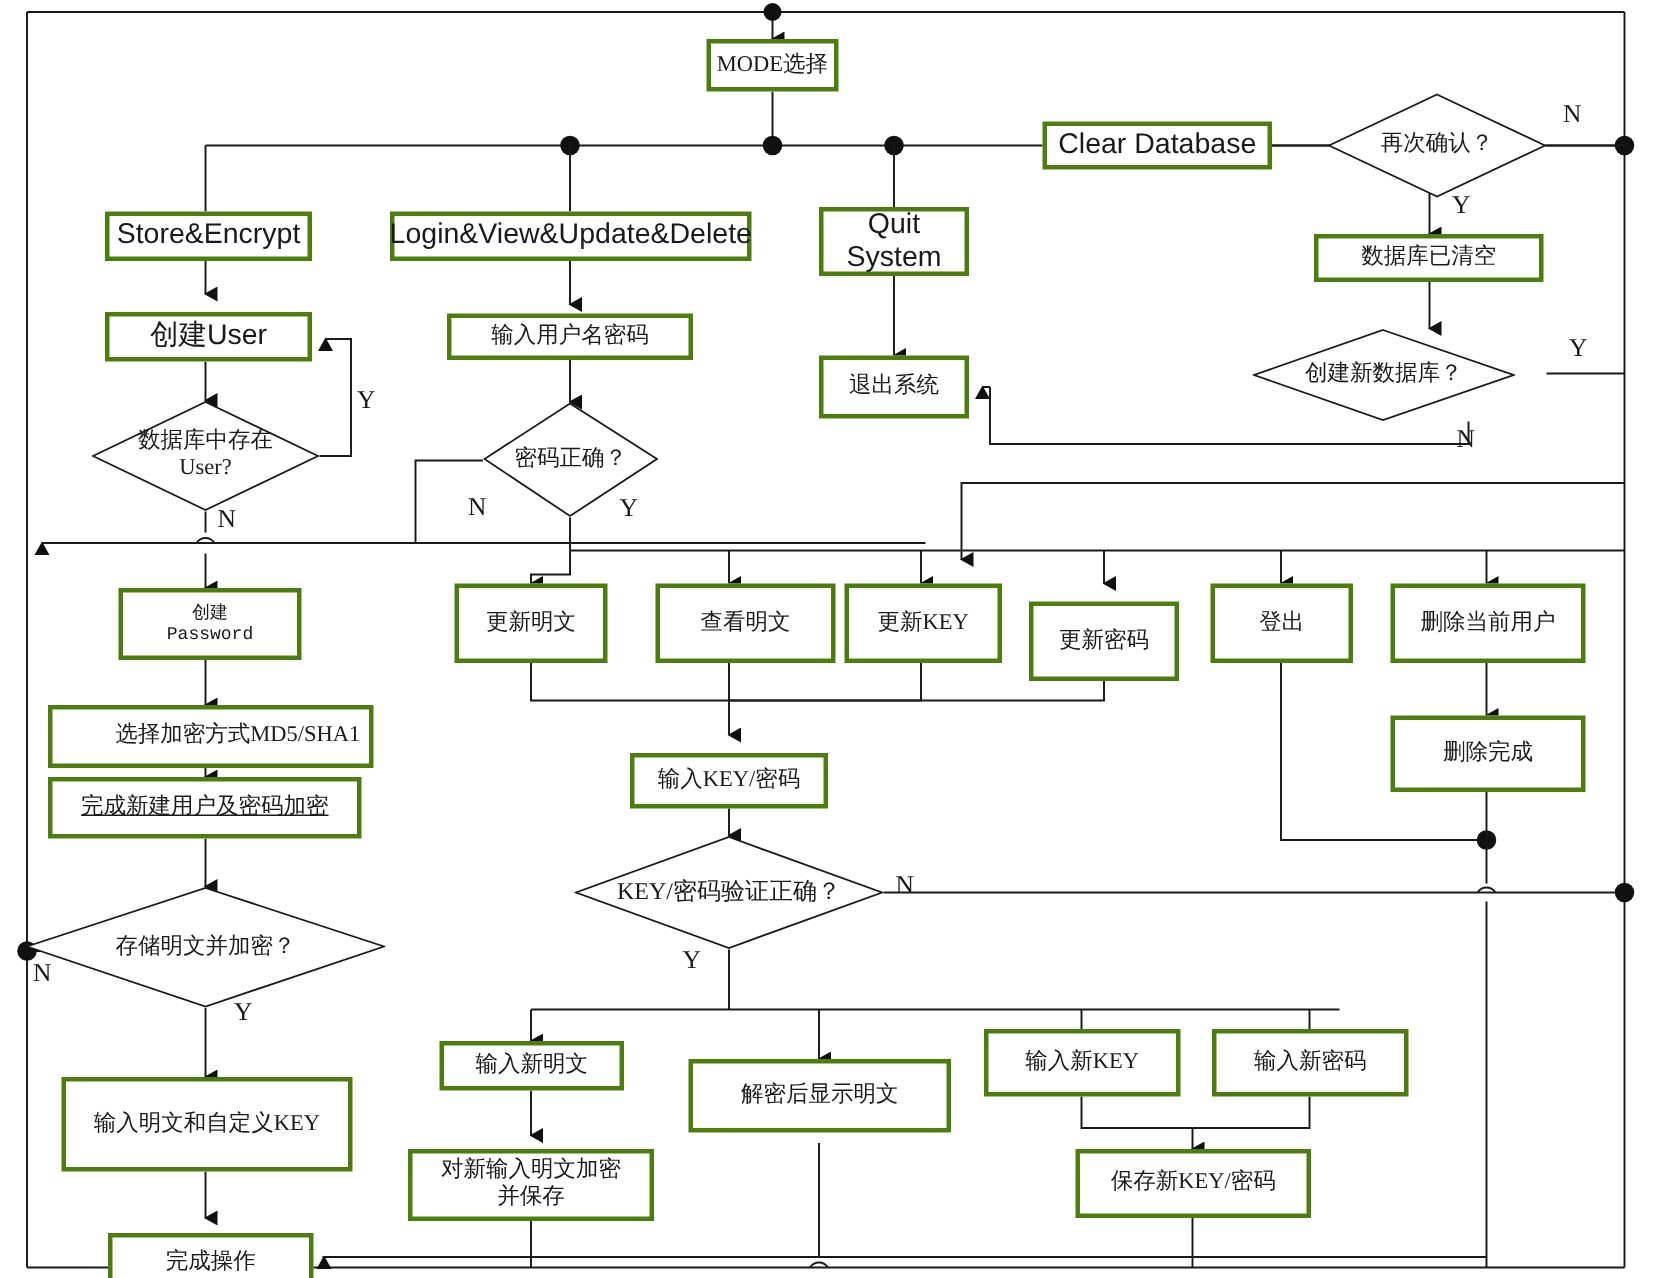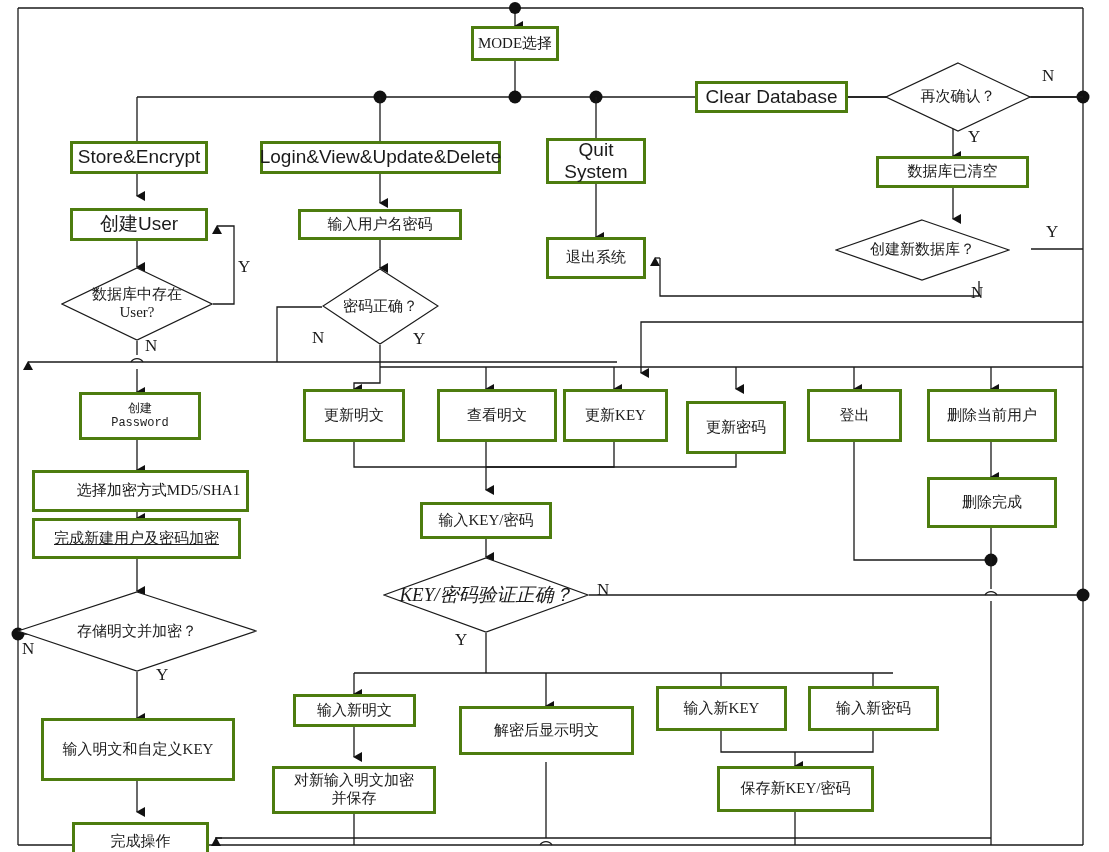--- a/index.html
+++ b/index.html
@@ -318,21 +318,21 @@
   </div>
 
   <div class="node proc" style="left:32px; top:518px; width:209px; height:41px;text-decoration:underline;">
     <span>完成新建用户及密码加密</span>
   </div>
 
   <div class="node dec" style="left:383px; top:557px; width:206px; height:76px;">
     <svg class="dshape" viewBox="0 0 206 76" preserveAspectRatio="none">
       <polygon points="103,1 205,38 103,75 1,38" fill="#fff" stroke="#1a1a1a" stroke-width="1.2"></polygon>
     </svg>
-    <span class="dlabel" style="font-size:19px;font-style:italic;">KEY/密码验证正确？</span>
+    <span class="dlabel" style="font-size:16px;">KEY/密码验证正确？</span>
   </div>
 
   <div class="node dec" style="left:17px; top:591px; width:240px; height:81px;">
     <svg class="dshape" viewBox="0 0 240 81" preserveAspectRatio="none">
       <polygon points="120,1 239,40 120,80 1,40" fill="#fff" stroke="#1a1a1a" stroke-width="1.2"></polygon>
     </svg>
     <span class="dlabel">存储明文并加密？</span>
   </div>
 
   <div class="node proc" style="left:293px; top:694px; width:123px; height:33px;">

